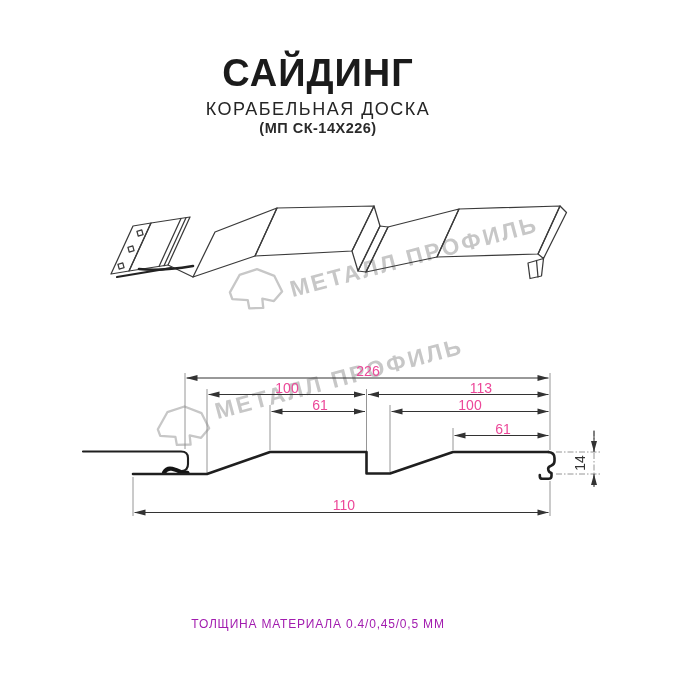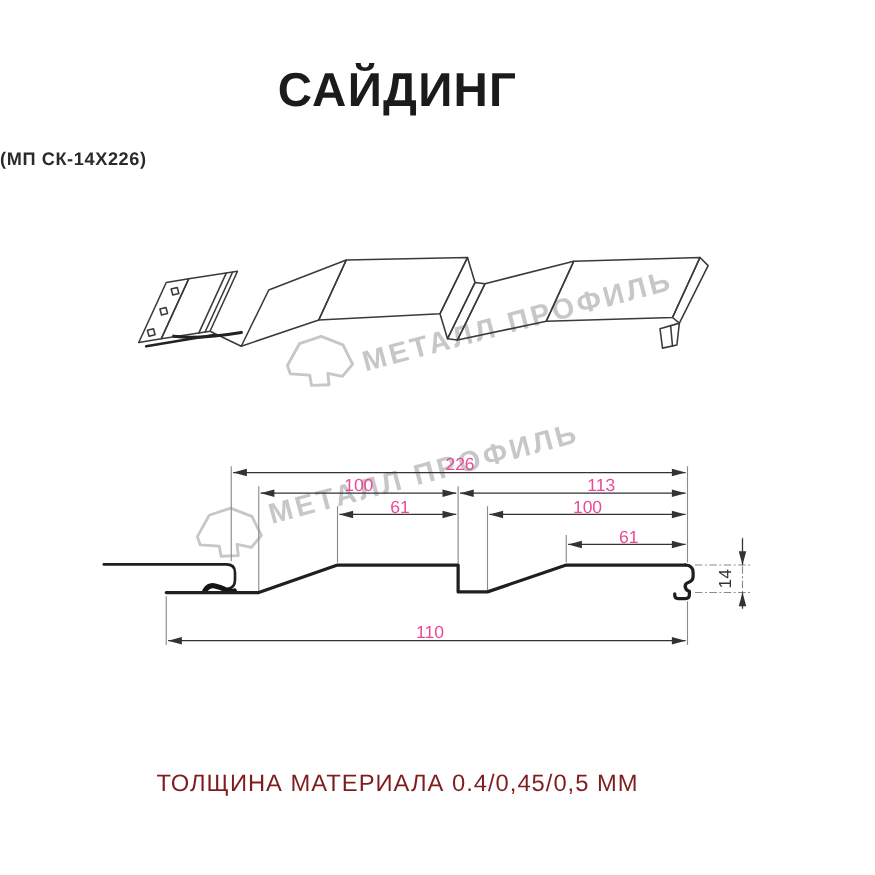--- a/index.html
+++ b/index.html
@@ -4,41 +4,42 @@
 <style>
   html,body{margin:0;padding:0;background:#ffffff;}
   #page{position:relative;width:636px;height:700px;background:#ffffff;overflow:hidden;
         font-family:Liberation Sans, sans-serif;}
   .abs{position:absolute;}
   
   .title{left:0;right:0;top:52px;text-align:center;font-size:38px;font-weight:bold;
          color:#1b1b1b;letter-spacing:1px;}
   .subtitle{left:0;right:0;top:99px;text-align:center;font-size:18px;font-weight:normal;
             color:#252525;letter-spacing:1.5px;}
-  .code{left:0;right:0;top:120px;text-align:left;font-size:14.5px;font-weight:bold;
+  .code{left:0;right:0;top:120px;text-align:center;font-size:14.5px;font-weight:bold;
         color:#2a2a2a;letter-spacing:0.5px;}
   
-  .footnote{left:0;right:0;top:617px;text-align:center;font-size:19px;color:#7f1d1d;
+  .footnote{left:0;right:0;top:617px;text-align:center;font-size:12px;color:#a21caf;
             letter-spacing:0.8px;}
   
   .wm{z-index:1;}
   .wm-text{font-size:23px;font-weight:bold;color:#c7c7c7;letter-spacing:2.5px;
            white-space:nowrap;transform:rotate(-15deg);transform-origin:left top;}
   
   .drawing{z-index:2;}
   
   .dim{z-index:3;font-size:14px;color:#ec4899;transform:translateX(-50%);white-space:nowrap;}
   .dim-v{z-index:3;font-size:14px;color:#333;transform:rotate(-90deg);transform-origin:center;}
 </style>
 </head>
 <body>
 
 <div id="page">
 
   <div class="abs title">САЙДИНГ</div>
+  <div class="abs subtitle">КОРАБЕЛЬНАЯ ДОСКА</div>
   <div class="abs code">(МП СК-14Х226)</div>
 
   <div class="abs wm" style="left:227px;top:266px;width:58px;height:45px;">
     <svg width="58" height="45" viewBox="0 0 60 46">
       <path d="M3,27 L13,9 L31,3 L49,10 L57,26 L48.5,36 L36.5,33.5 L37.5,43 L23,43.5 L21.5,35 L5.5,34 Z" fill="none" stroke="#c7c7c7" stroke-width="2.4" stroke-linejoin="round"></path>
     </svg>
   </div>
   <div class="abs wm" style="left:287px;top:277px;">
     <span class="wm-text" style="display:inline-block;">МЕТАЛЛ ПРОФИЛЬ</span>
   </div>

